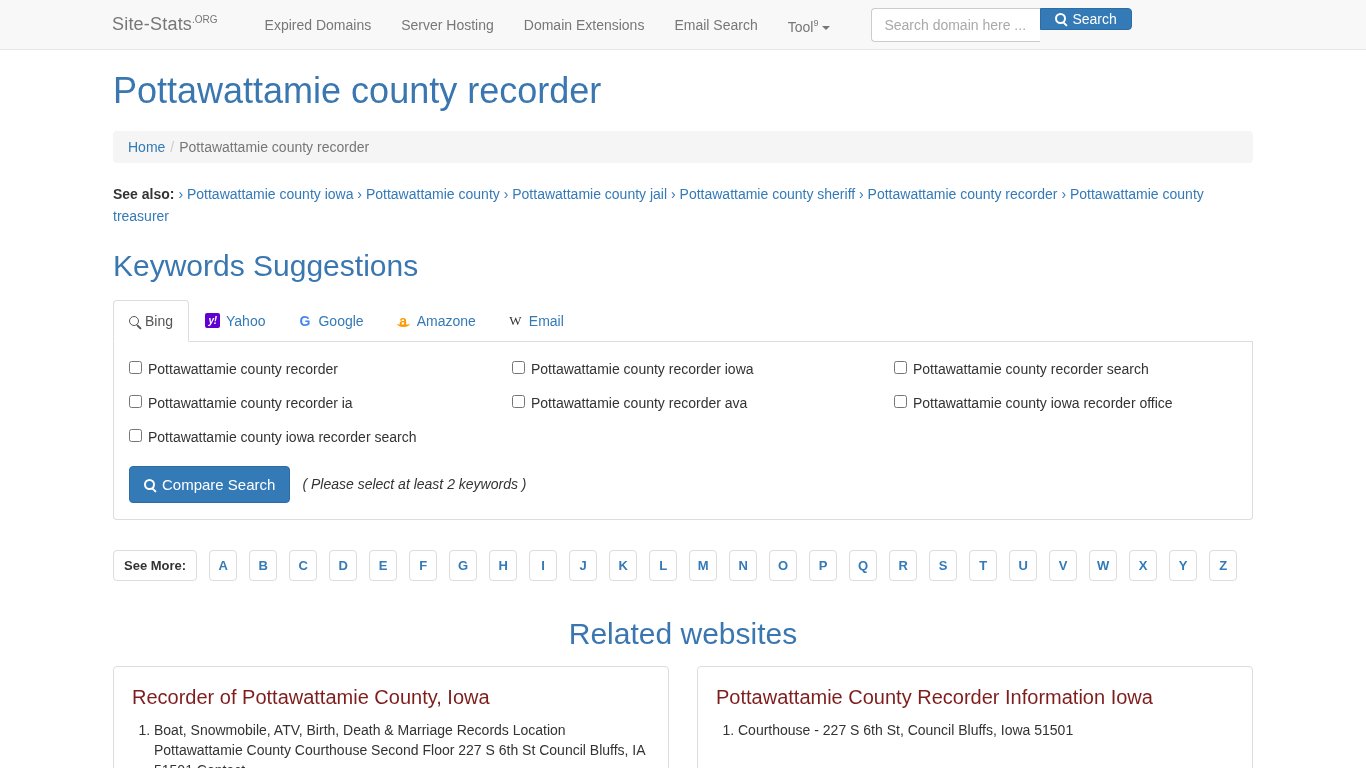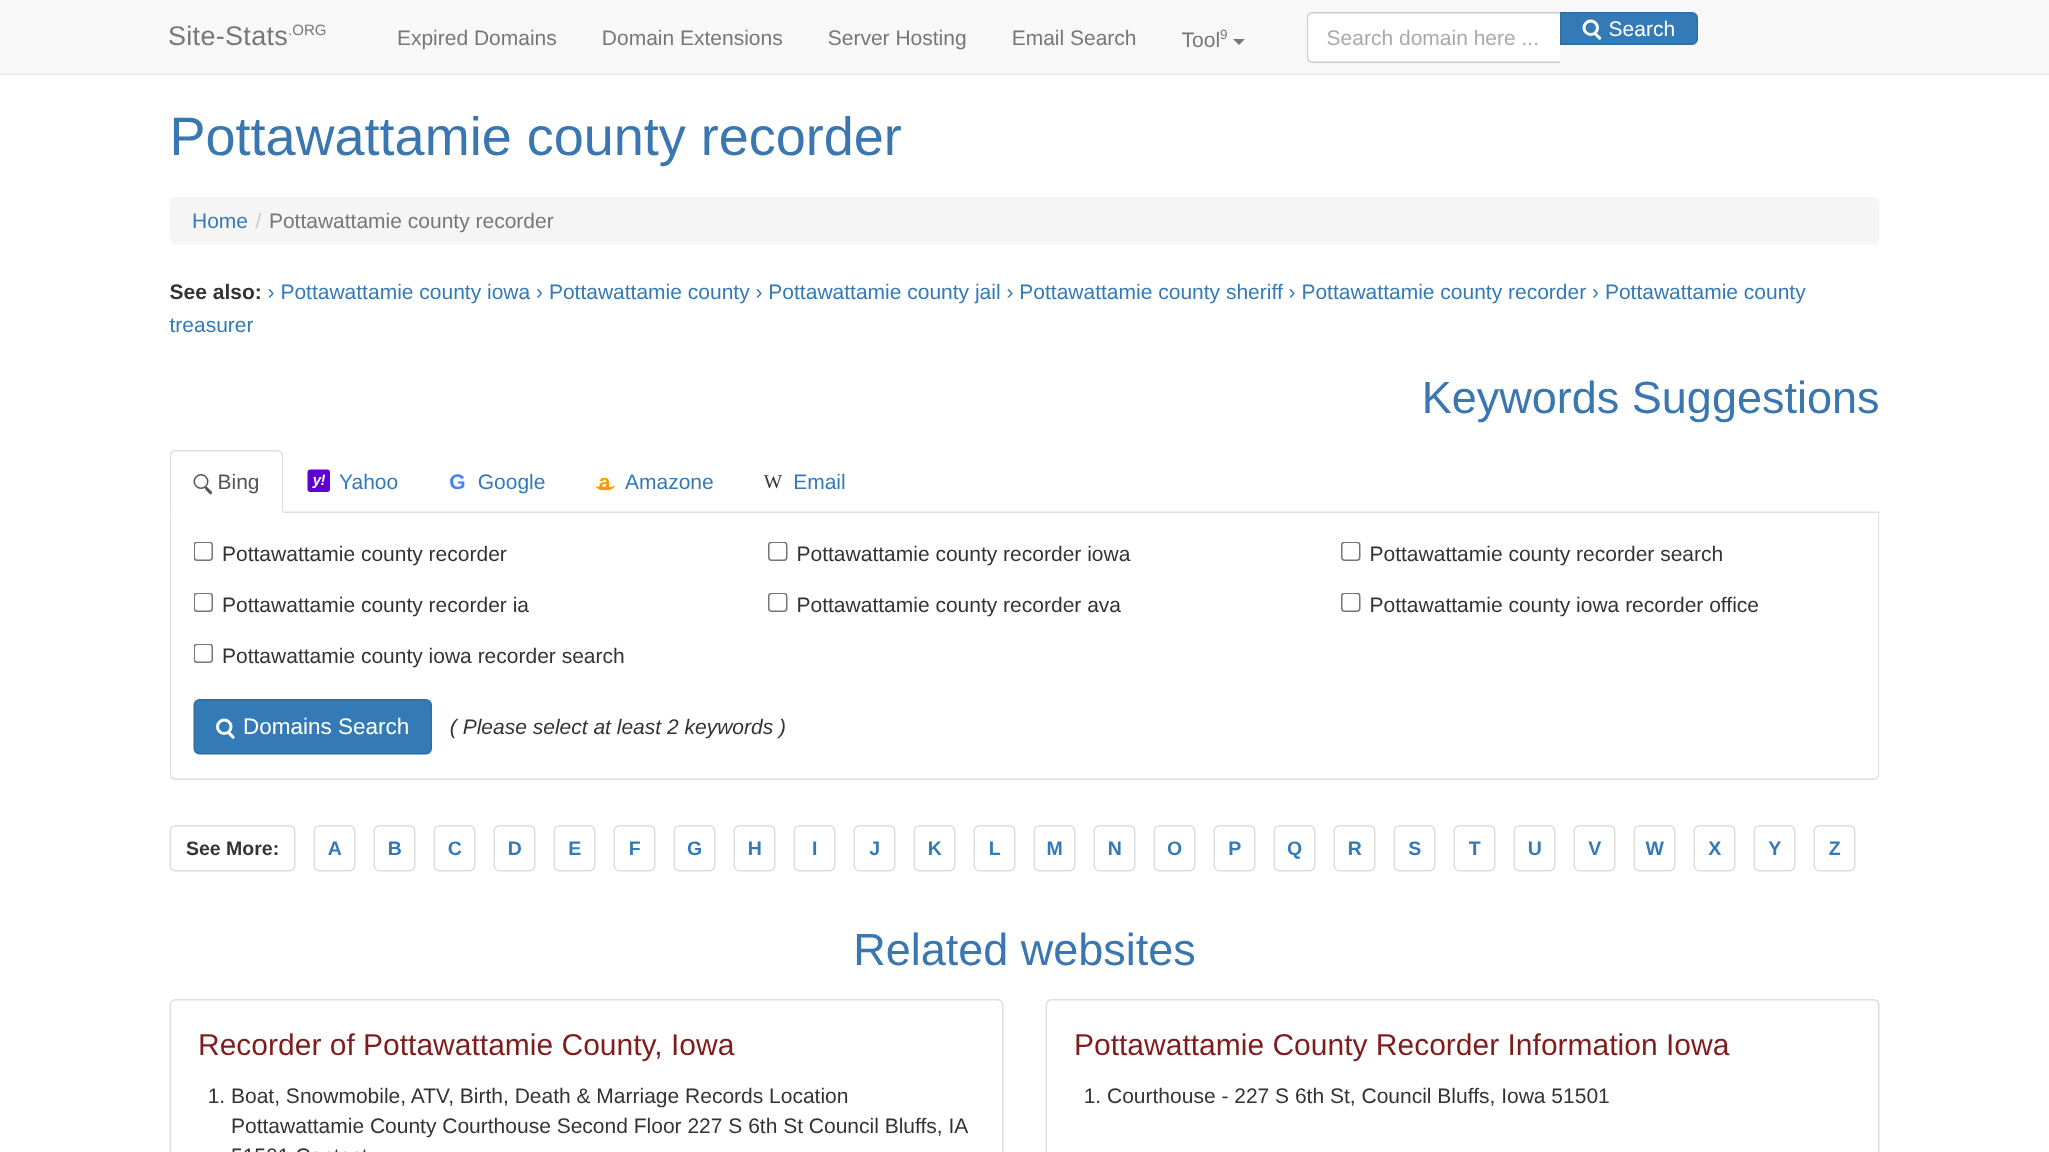--- a/index.html
+++ b/index.html
@@ -155,21 +155,20 @@
   .see-also b { color: #333333; }
   .see-also a { color: #337ab7; text-decoration: none; }
   .see-also .chev { color: #337ab7; }
 
   h2.section-title {
     color: #3a77b0;
     font-size: 30px;
     font-weight: normal;
     margin: 16px 0 18px 0;
     line-height: 1.1;
-    text-align: right;
   }
 
   
   .tabs {
     display: flex;
     border-bottom: 1px solid #dddddd;
     margin: 0;
     padding: 0;
     list-style: none;
   }
@@ -352,22 +351,22 @@
 </style>
 </head>
 <body>
 
 <div class="navbar">
   <a class="brand" href="#">
     <span>Site-Stats</span><sup>.ORG</sup>
   </a>
   <div class="nav-links">
     <a class="nav-link" href="#">Expired Domains</a>
+    <a class="nav-link" href="#">Server Hosting</a>
     <a class="nav-link" href="#">Domain Extensions</a>
-    <a class="nav-link" href="#">Server Hosting</a>
     <a class="nav-link" href="#">Email Search</a>
     <a class="nav-link" href="#">
       <span>Tool</span><sup>9</sup><span class="caret"></span>
     </a>
   </div>
   <div class="search-wrap">
     <input class="search-input" type="text" placeholder="Search domain here ..." style="">
     <button class="search-btn">
       <span class="mag"></span>
       <span>Search</span>
@@ -457,21 +456,21 @@
       <div class="kw-item">
         <input type="checkbox" id="kw7" style="">
         <label for="kw7">Pottawattamie county iowa recorder search</label>
       </div>
       <div></div>
     </div>
 
     <div class="compare-row">
       <button class="compare-btn">
         <span class="mag"></span>
-        <span>Domains Search</span>
+        <span>Compare Search</span>
       </button>
       <span class="hint">( Please select at least 2 keywords )</span>
     </div>
   </div>
 
   <div class="seemore-row">
     <span class="seemore-label">See More:</span>
     <a class="alpha" href="#">A</a>
     <a class="alpha" href="#">B</a>
     <a class="alpha" href="#">C</a>

